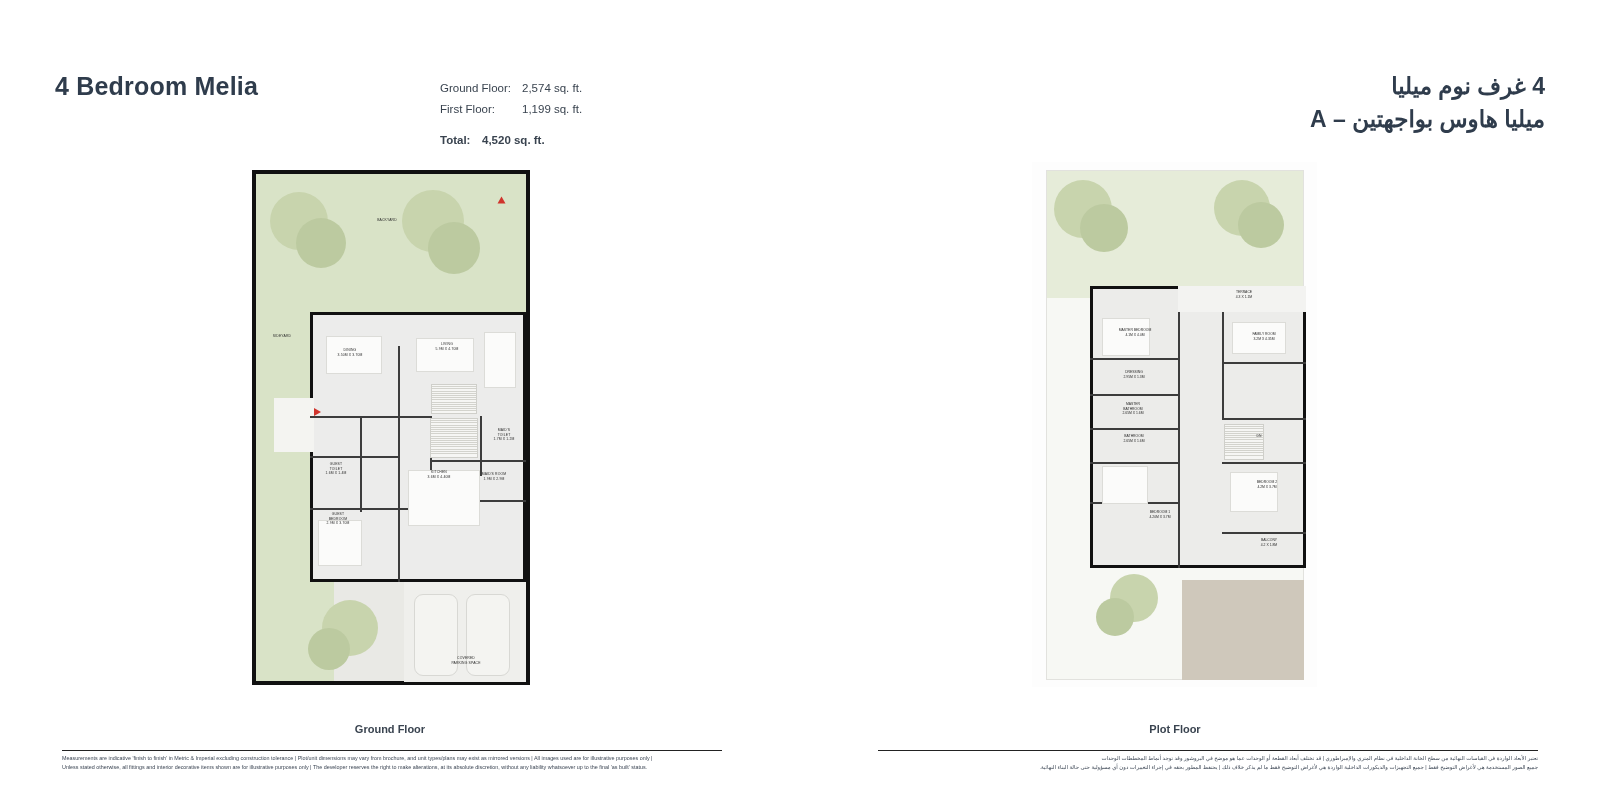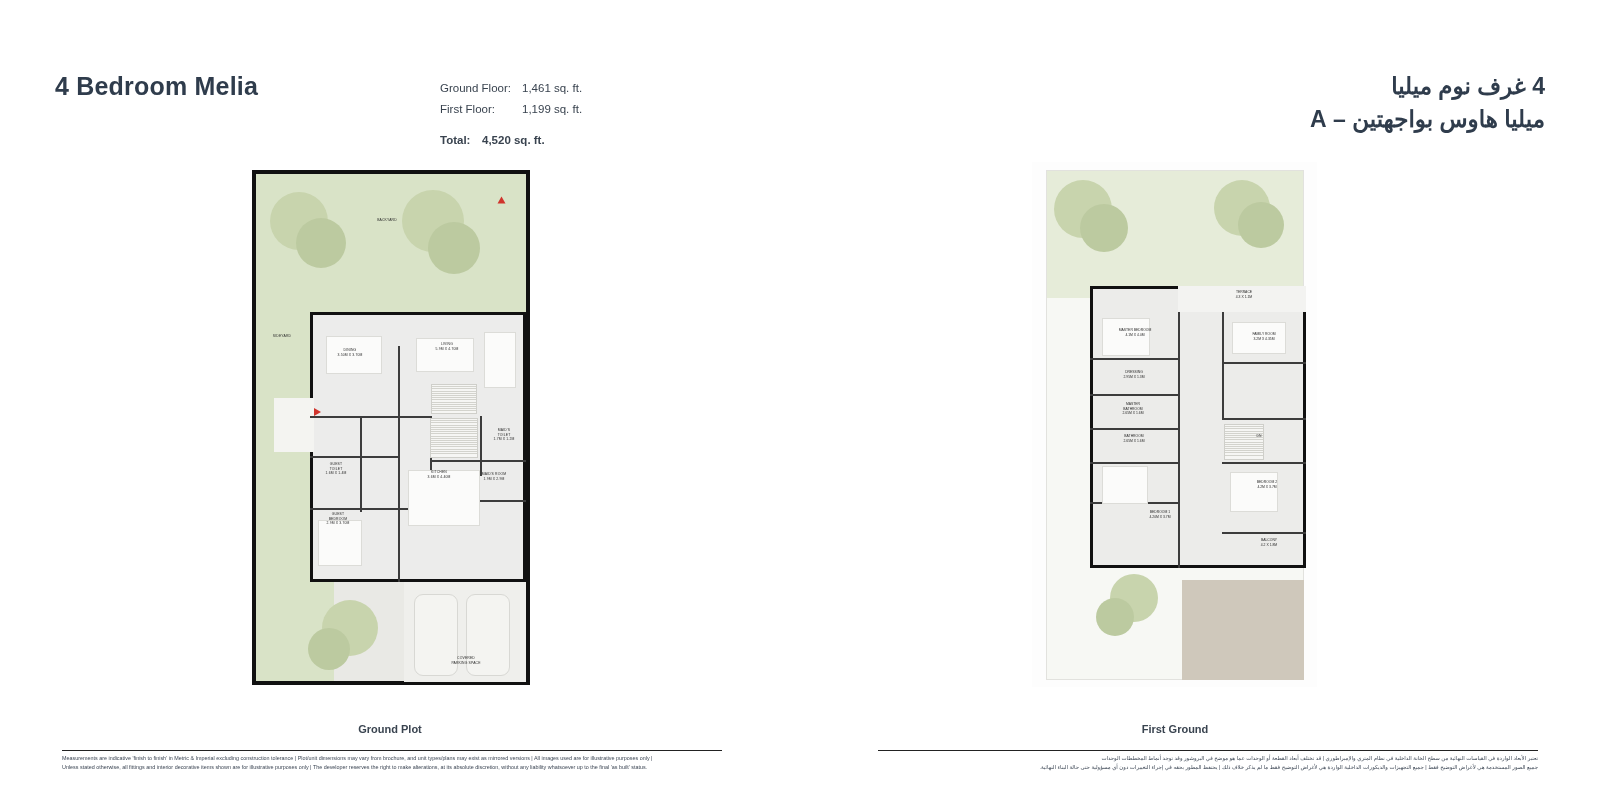--- a/index.html
+++ b/index.html
@@ -107,21 +107,21 @@
 <body>
 
 <div class="page">
 
   <div class="title-en">
     <div>4 Bedroom Melia</div>
   </div>
 
   <div class="areas-en">
     <div>
-      <span class="lbl">Ground Floor:</span><span>1,461 sq. ft.</span>
+      <span class="lbl">Ground Floor:</span><span>2,574 sq. ft.</span>
     </div>
     <div>
       <span class="lbl">First Floor:</span><span>1,199 sq. ft.</span>
     </div>
     <div class="total">
       <span class="lbl">Total:</span><span>4,520  sq. ft.</span>
     </div>
   </div>
 
   <div class="title-ar">
@@ -233,21 +233,21 @@
 1.9M X 2.9M</div>
       <div class="lbl" style="left:58px;top:342px;width:56px;">GUEST
 BEDROOM
 2.9M X 3.70M</div>
 
       <div class="arrow" style="left:246px;top:26px;transform:rotate(-90deg);"></div>
       <div class="arrow" style="left:62px;top:238px;"></div>
     </div>
   </div>
 
-  <div class="caption cap-left">Ground Plot</div>
+  <div class="caption cap-left">Ground Floor</div>
 
   <div class="plan-wrap plan-right">
     <div class="ff">
 
       <div class="lawn" style="left:14px;top:8px;width:258px;height:510px;background:#f7f8f4;"></div>
       <div class="lawn" style="left:14px;top:8px;width:258px;height:128px;background:#e6ecd9;"></div>
       <div class="frame" style="left:14px;top:8px;width:258px;height:510px;"></div>
 
       <div class="tree" style="left:22px;top:18px;width:58px;height:58px;"></div>
       <div class="tree d" style="left:48px;top:42px;width:48px;height:48px;"></div>
@@ -316,21 +316,21 @@
 2.65M X 1.6M</div>
       <div class="lbl" style="left:96px;top:348px;width:64px;">BEDROOM 1
 4.20M X 3.7M</div>
       <div class="lbl" style="left:202px;top:318px;width:66px;">BEDROOM 2
 4.2M X 3.7M</div>
       <div class="lbl" style="left:206px;top:376px;width:62px;">BALCONY
 4.2 X 1.8M</div>
     </div>
   </div>
 
-  <div class="caption cap-right">First Ground</div>
+  <div class="caption cap-right">Plot Floor</div>
 
   <div class="footer footer-en">
     <div class="rule"></div>
     <div>Measurements are indicative 'finish to finish' in Metric &amp; Imperial excluding construction tolerance | Plot/unit dimensions may vary from brochure, and unit types/plans may exist as mirrored versions | All images used are for illustrative purposes only |</div>
     <div>Unless stated otherwise, all fittings and interior decorative items shown are for illustrative purposes only | The developer reserves the right to make alterations, at its absolute discretion, without any liability whatsoever up to the final 'as built' status.</div>
   </div>
 
   <div class="footer footer-ar">
     <div class="rule"></div>
     <div>تعتبر الأبعاد الواردة في القياسات النهائية من سطح الخانة الداخلية في نظام المتري والإمبراطوري | قد تختلف أبعاد القطعة أو الوحدات عما هو موضح في البروشور وقد توجد أنماط المخططات الوحدات</div>

